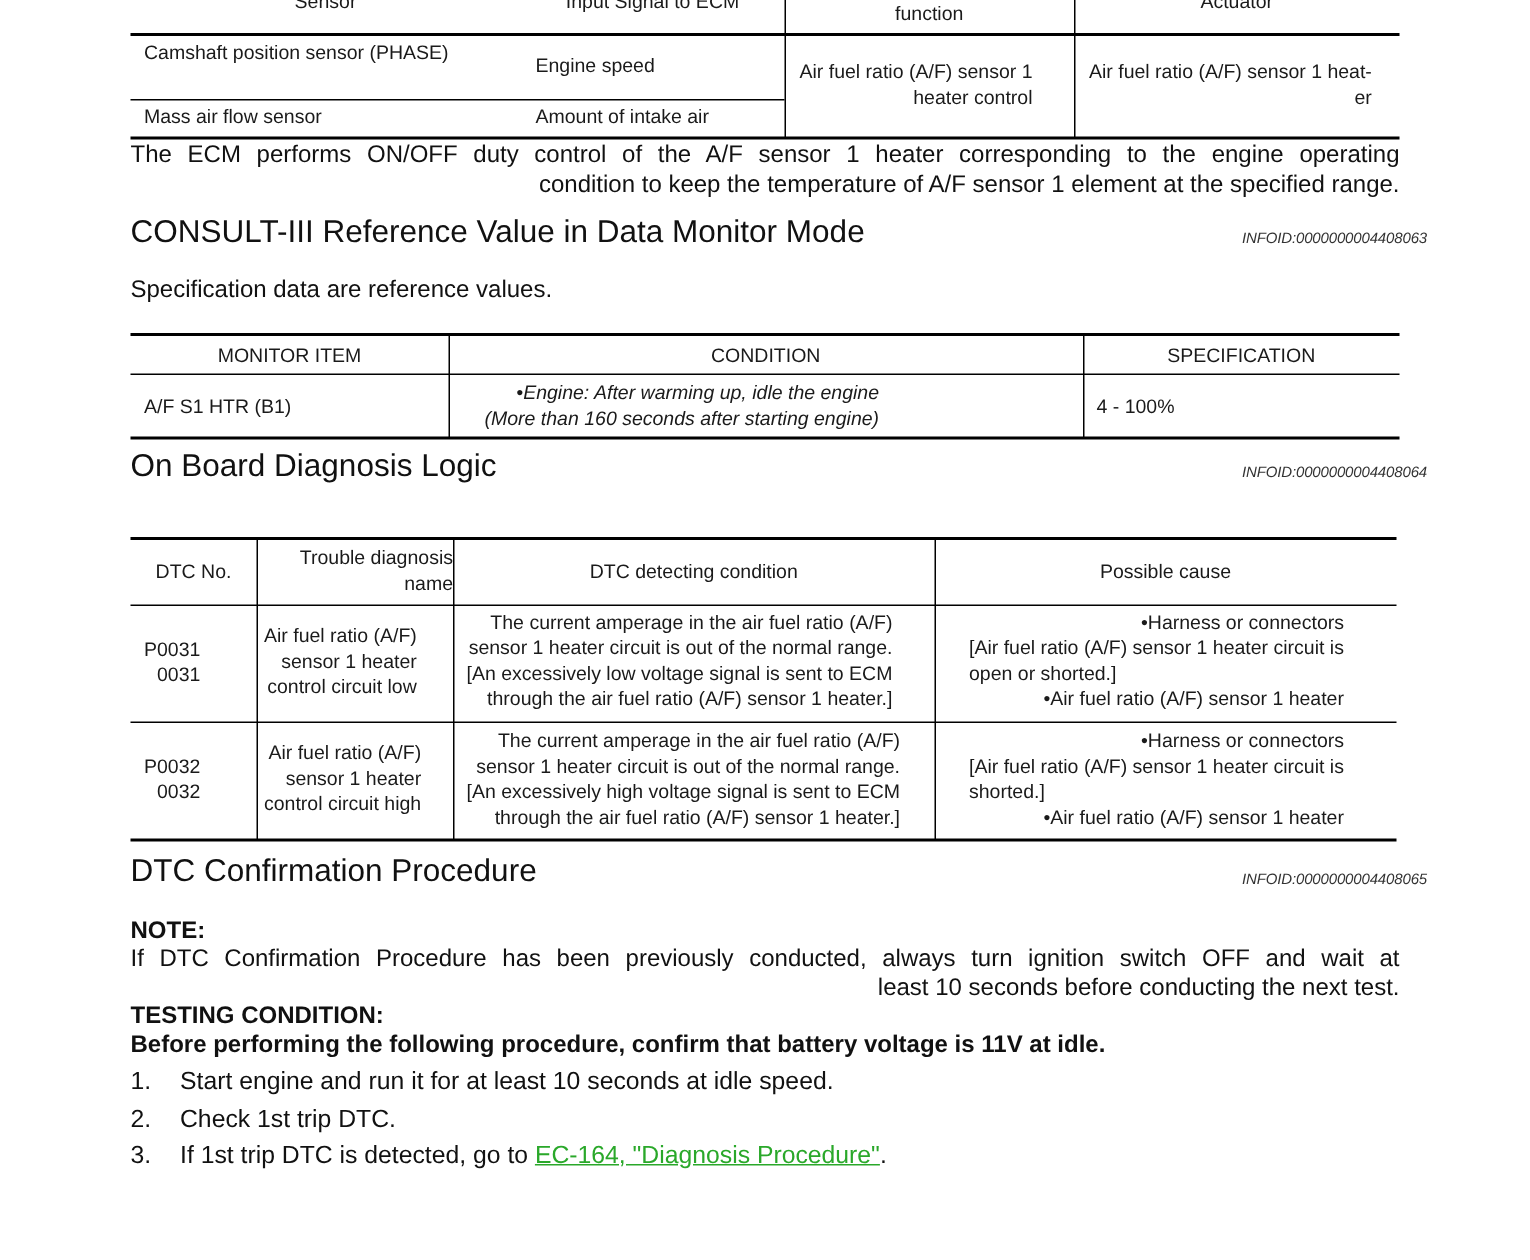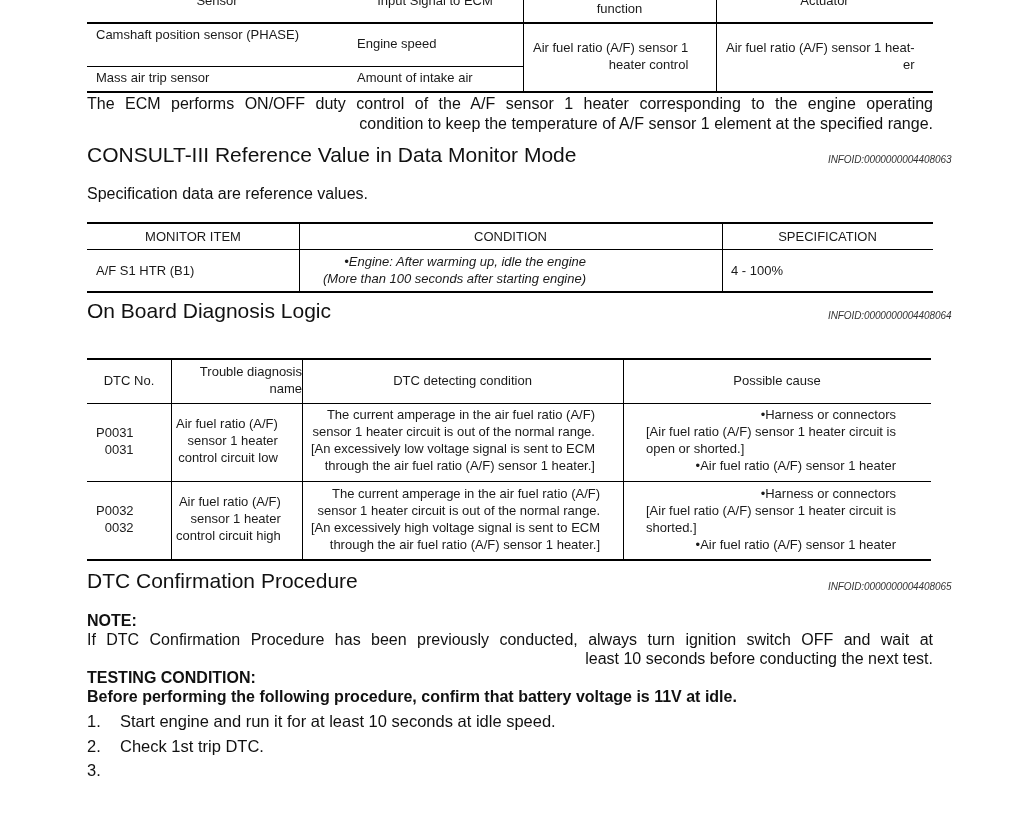--- a/index.html
+++ b/index.html
@@ -35,21 +35,21 @@
   <div class="hline" style="left:87px;top:22px;width:846px;height:2px;"></div>
   <div class="hline" style="left:87px;top:66px;width:436px;height:1px;"></div>
   <div class="hline" style="left:87px;top:91px;width:846px;height:2px;"></div>
   <div class="vline" style="left:523px;top:0px;height:92px;"></div>
   <div class="vline" style="left:716px;top:0px;height:92px;"></div>
 
   <div class="cell" style="left:96px;top:26px;">
     <span class="bullet-line">Camshaft position sensor (PHASE)</span>
   </div>
   <div class="cell" style="left:357px;top:35px;">Engine speed</div>
-  <div class="cell" style="left:96px;top:69px;">Mass air trip sensor</div>
+  <div class="cell" style="left:96px;top:69px;">Mass air flow sensor</div>
   <div class="cell" style="left:357px;top:69px;">Amount of intake air</div>
   <div class="cell" style="left:533px;top:39px;">
     <span class="bullet-line">Air fuel ratio (A/F) sensor 1</span>
     <span class="bullet-line">heater control</span>
   </div>
   <div class="cell" style="left:726px;top:39px;">
     <span class="bullet-line">Air fuel ratio (A/F) sensor 1 heat-</span>
     <span class="bullet-line">er</span>
   </div>
 </div>
@@ -70,21 +70,21 @@
   <div class="vline" style="left:299px;top:223px;height:69px;"></div>
   <div class="vline" style="left:722px;top:223px;height:69px;"></div>
 
   <div class="cell center" style="left:87px;top:228px;width:212px;">MONITOR ITEM</div>
   <div class="cell center" style="left:299px;top:228px;width:423px;">CONDITION</div>
   <div class="cell center" style="left:722px;top:228px;width:211px;">SPECIFICATION</div>
 
   <div class="cell" style="left:96px;top:262px;">A/F S1 HTR (B1)</div>
   <div class="cell" style="left:309px;top:253px;font-style:italic;">
     <span class="bullet-line"><span class="bullet">•</span><span>Engine: After warming up, idle the engine</span></span>
-    <span class="indent">(More than 100 seconds after starting engine)</span>
+    <span class="indent">(More than 160 seconds after starting engine)</span>
   </div>
   <div class="cell" style="left:731px;top:262px;">4 - 100%</div>
 </div>
 
 <div class="section-title" style="left:87px;top:299px;">On Board Diagnosis Logic</div>
 <div class="infoid" style="left:828px;top:310px;">INFOID:0000000004408064</div>
 
 <div>
   <div class="hline" style="left:87px;top:358px;width:844px;height:2px;"></div>
   <div class="hline" style="left:87px;top:403px;width:844px;height:1px;"></div>
@@ -161,13 +161,14 @@
 <div class="step" style="left:87px;top:711px;width:846px;height:20px;">
   <span class="step-num">1.</span>
   <span class="step-text">Start engine and run it for at least 10 seconds at idle speed.</span>
 </div>
 <div class="step" style="left:87px;top:736px;width:846px;height:20px;">
   <span class="step-num">2.</span>
   <span class="step-text">Check 1st trip DTC.</span>
 </div>
 <div class="step" style="left:87px;top:760px;width:846px;height:20px;">
   <span class="step-num">3.</span>
+  <span class="step-text"><span>If 1st trip DTC is detected, go to </span><a class="link">EC-164, "Diagnosis Procedure"</a><span>.</span></span>
 </div>
 
 </body></html>

